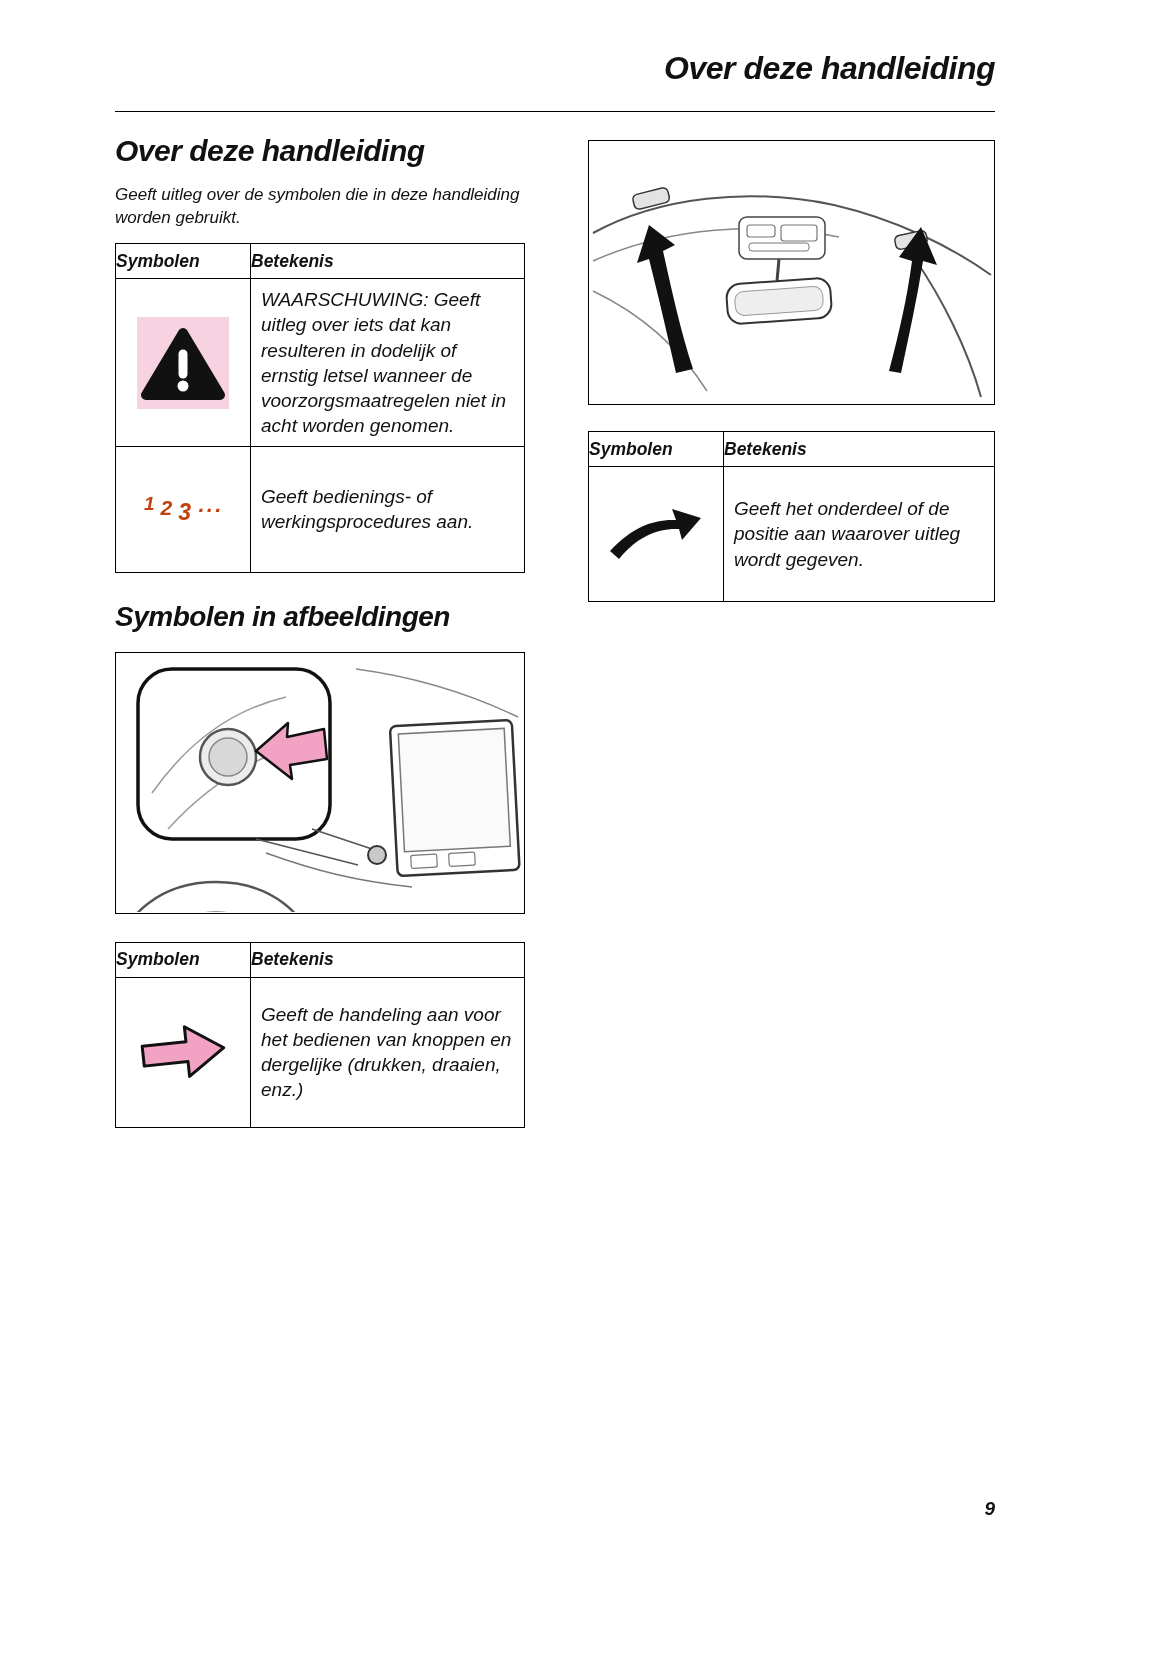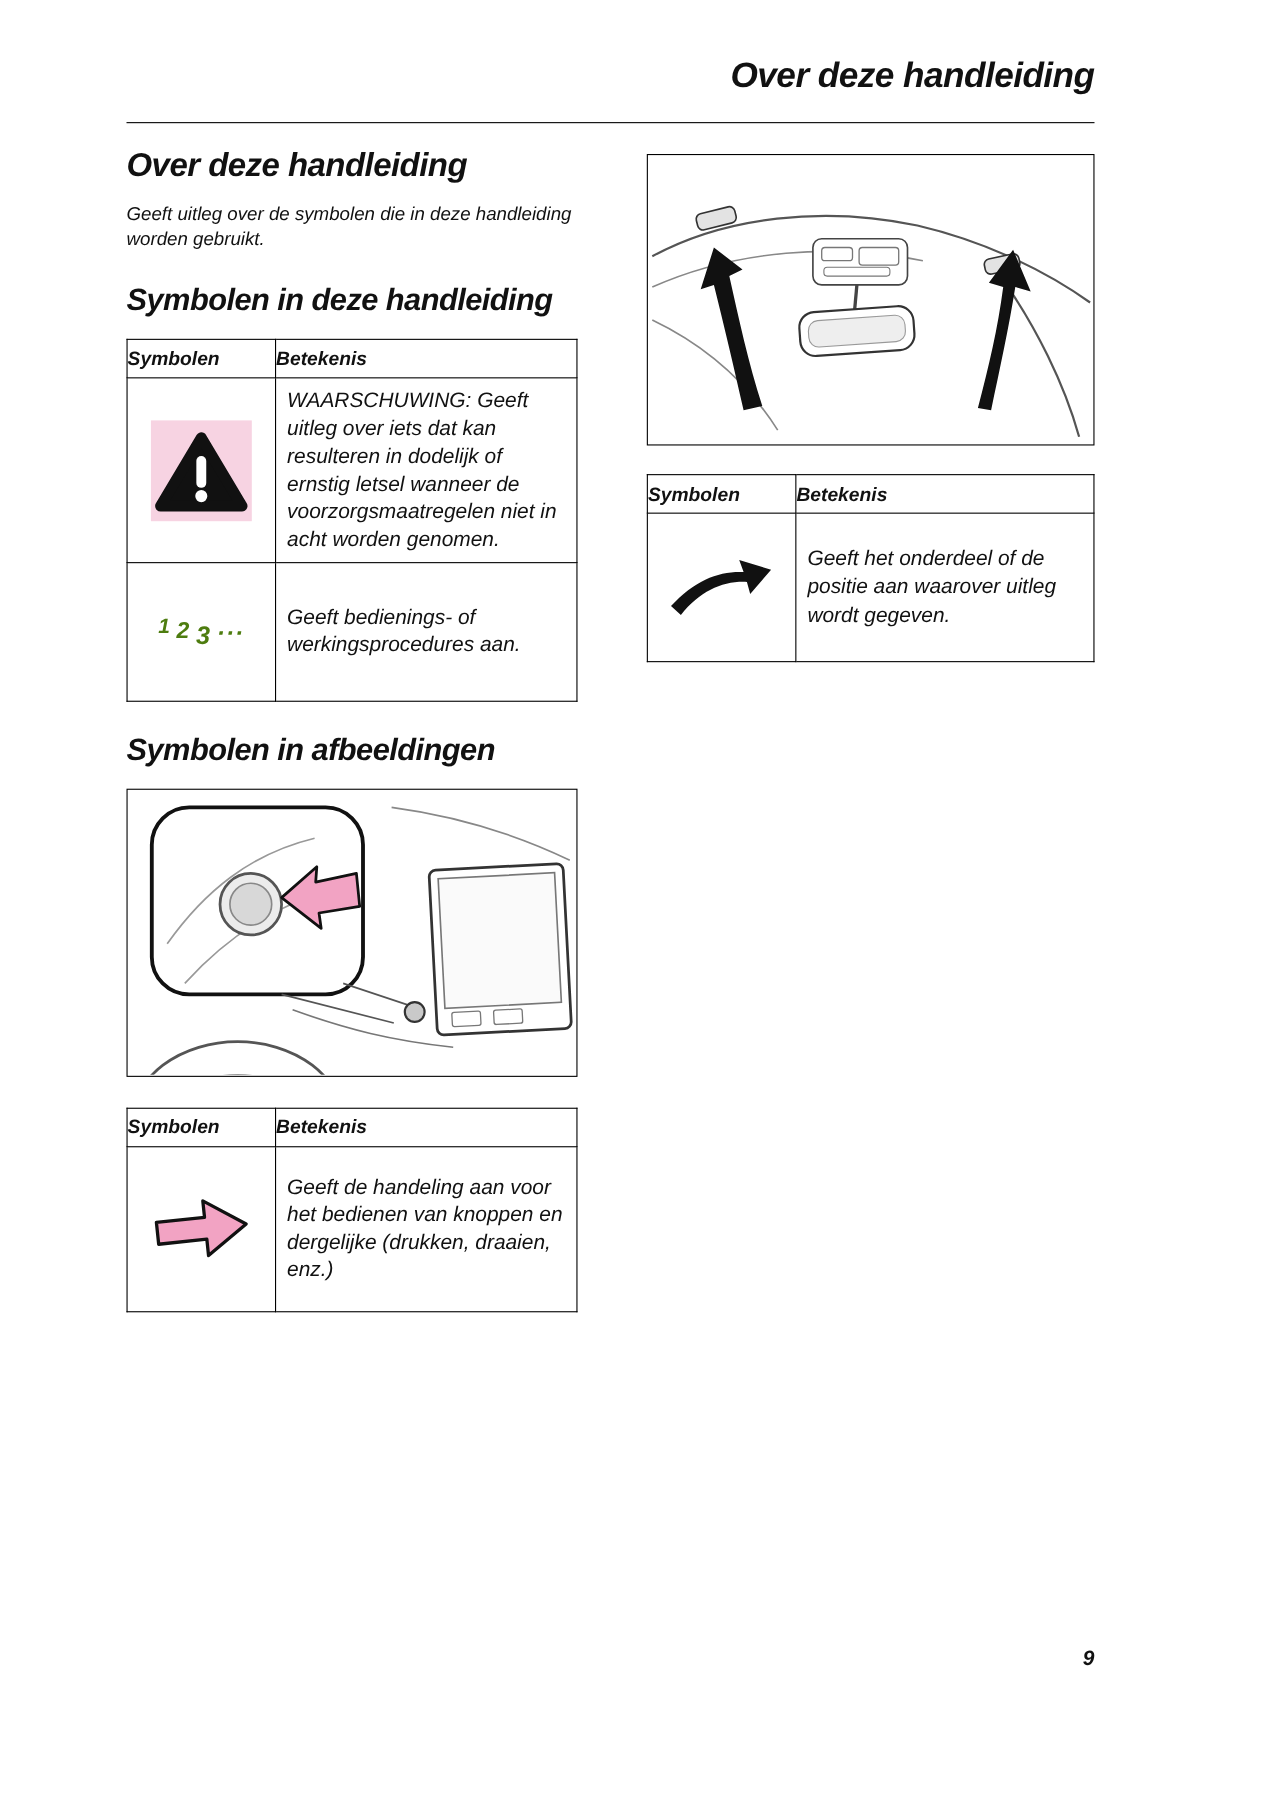--- a/index.html
+++ b/index.html
@@ -59,21 +59,21 @@
     vertical-align:middle; padding:8px 10px;
   }
   tr.row-warning  { height:150px; }
   tr.row-caution  { height:178px; }
   tr.row-steps    { height:126px; }
   tr.row-action   { height:150px; }
   tr.row-pointer  { height:135px;margin-left:48px; }
   .icon-cell svg { display:block; margin:0 auto; }
 
   
-  .step-numbers { color:#4d7c0f; font-weight:bold; white-space:nowrap; }
+  .step-numbers { color:#c2410c; font-weight:bold; white-space:nowrap; }
   .step-numbers span { position:relative; display:inline-block; margin:0 3px; }
   .sn1 { font-size:19px; top:-7px; }
   .sn2 { font-size:21px; top:-2px; }
   .sn3 { font-size:23px; top:3px; }
   .snd { font-size:22px; top:1px; letter-spacing:1px; }
 
   
   .figure {
     border:1.5px solid #000; background:#fff; box-sizing:border-box;
   }
@@ -95,21 +95,20 @@
   <h1 class="header-title">Over deze handleiding</h1>
   <hr class="header-rule">
 
   <div class="columns">
 
     <div class="col-left">
 
       <h2 class="section-title">Over deze handleiding</h2>
       <p class="intro">Geeft uitleg over de symbolen die in deze handleiding worden gebruikt.</p>
 
-      <h3 class="sub-title">Symbolen in deze handleiding</h3>
 
       <table class="sym-table">
         <colgroup>
             <col class="c-sym">
             <col>
           </colgroup>
         <thead>
           <tr>
             <th>Symbolen</th>
             <th>Betekenis</th>

